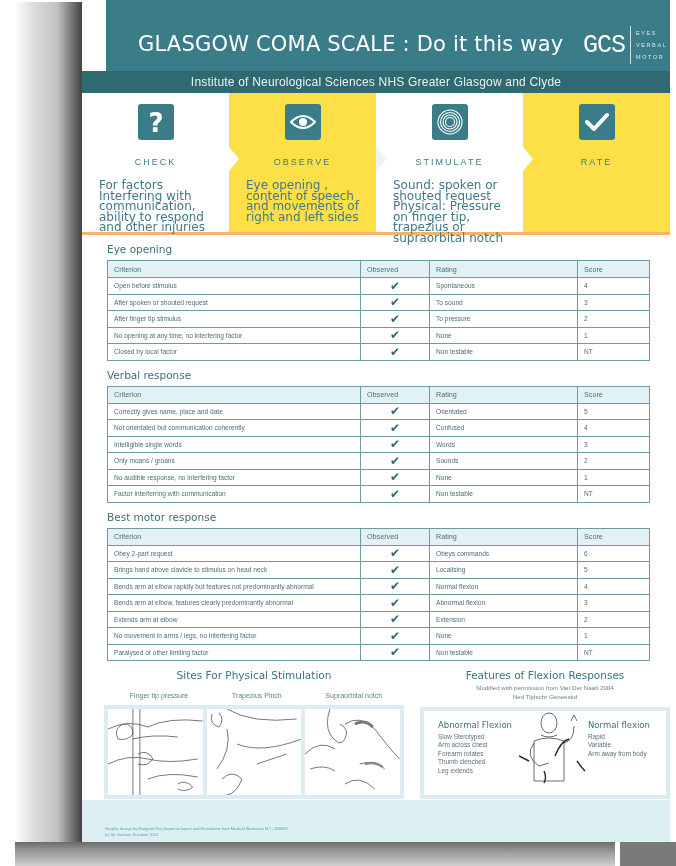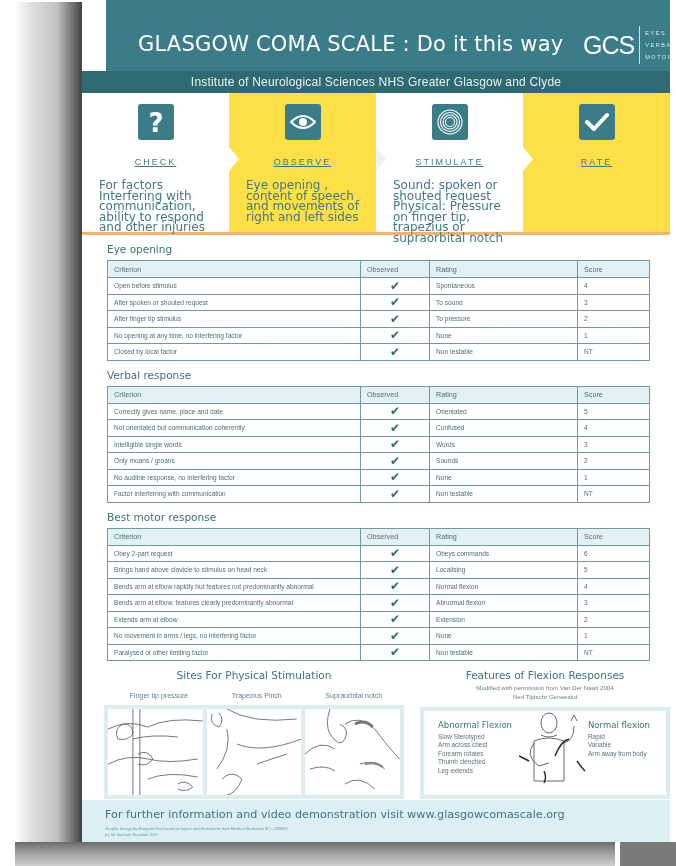--- a/index.html
+++ b/index.html
@@ -25,42 +25,42 @@
     background:#ffffff; overflow:hidden;
   }
   .hdr {
     height:71px; background:#3a7d88; position:relative; color:#fff;margin-left:24px;
   }
   .hdr-title {
     position:absolute; left:32px; top:32px; font-size:21px; letter-spacing:0.2px;
     font-family:"DejaVu Sans", sans-serif; font-weight:normal;
   }
   .logo { position:absolute; left:477px; top:26px; height:38px; display:flex; align-items:center; }
-  .logo-gcs { font-family:Liberation Sans, sans-serif; font-size:25px; color:#fff; letter-spacing:-1px;text-align:right; }
+  .logo-gcs { font-family:Liberation Mono, monospace; font-size:25px; color:#fff; letter-spacing:-1px;text-align:right; }
   .logo-bar { width:1px; height:38px; background:#cfe3e6; margin:0 5px 0 5px; }
   .logo-words { display:flex; flex-direction:column; font-size:5.5px; letter-spacing:1.6px; line-height:12px; color:#d6e8ea; }
   .subhdr {
     height:22px; background:#2f6a72; color:#e8f2f3; text-align:center;
     font-size:12px; line-height:22px; letter-spacing:0.2px;
   }
   .steps { display:flex; height:139px; position:relative; }
   .step { width:147px; position:relative; text-align:center; }
   .step.alt { background:#fde047; }
   .step .arrow {
     position:absolute; right:-10px; top:54px; width:0; height:0;
     border-top:12px solid transparent; border-bottom:12px solid transparent;
     border-left:10px solid #ffffff; z-index:2;
   }
   .step.alt .arrow { border-left-color:#eef1f5; }
   .step .icon-box {
     width:36px; height:36px; background:#3a7d88; border-radius:3px;
     margin:11px auto 0; display:flex; align-items:center; justify-content:center;
   }
   .step .step-title {
-    margin-top:17px; font-size:9px; letter-spacing:2px; color:#3f7a84;text-decoration:underline;
+    margin-top:17px; font-size:9px; letter-spacing:2px; color:#3f7a84;
   }
   .step .step-desc {
     text-align:left; font-size:12px; color:#41788a; line-height:10.5px;
     margin:13px 10px 0 17px; font-family:"DejaVu Sans", sans-serif;
   }
   .orange-rule { height:3px; background:#f2b46a; margin-top:0; }
   .section { margin-left:25px; width:543px; }
   .sec-title { font-size:10.5px; color:#3b6f7a; margin:8px 0 5px 0; font-family:"DejaVu Sans", sans-serif; }
   table.gcs {
     border-collapse:collapse; width:543px; table-layout:fixed;
@@ -409,17 +409,16 @@
           <div class="fl-h">Normal flexion</div>
           <div>Rapid</div>
           <div>Variable</div>
           <div>Arm away from body</div>
         </div>
       </div>
     </div>
   </div>
 
   <div class="footer">
-    <div class="f-main">For further information and video demonstration visit www.glasgowcomascale.org</div>
     <div class="f-small" style="top:26px;">Graphic design by Margaret Frej based on layout and illustrations from Medical Illustration M I - 268093</div>
     <div class="f-small" style="top:32px;">(c) Sir Graham Teasdale 2015</div>
   </div>
 </div>
 
 </body></html>

